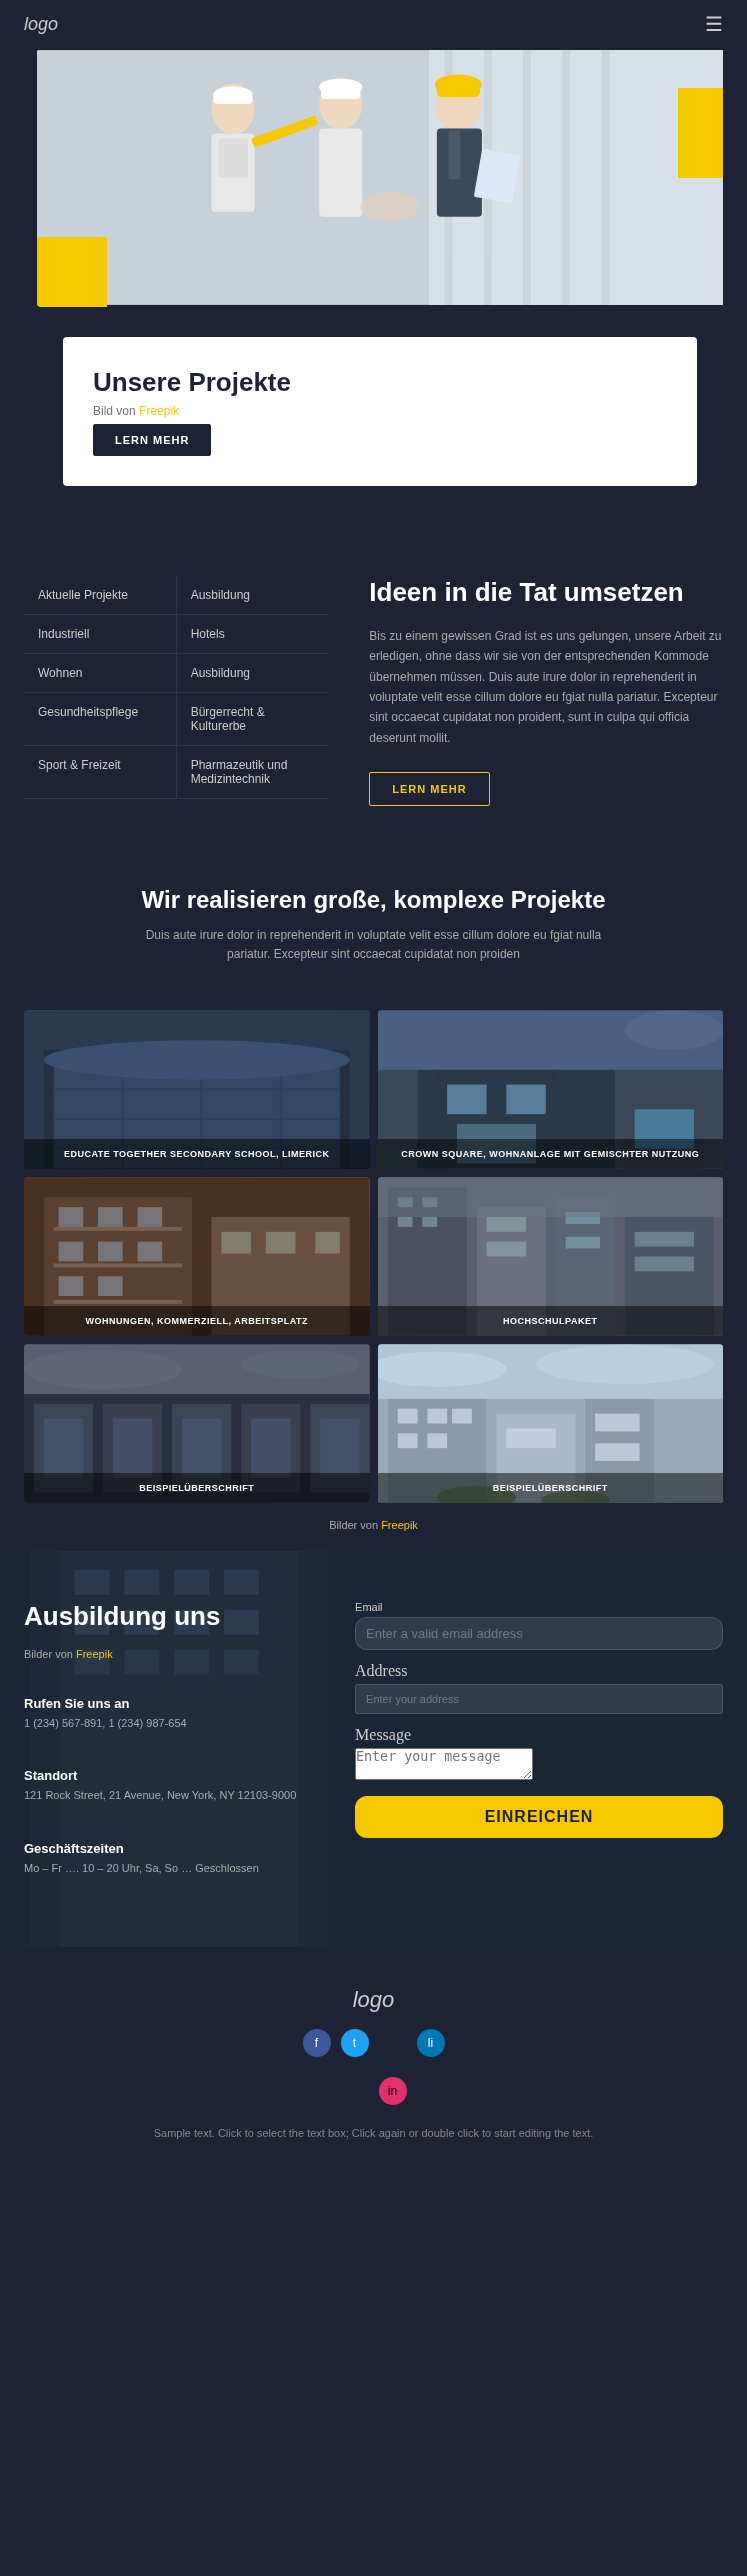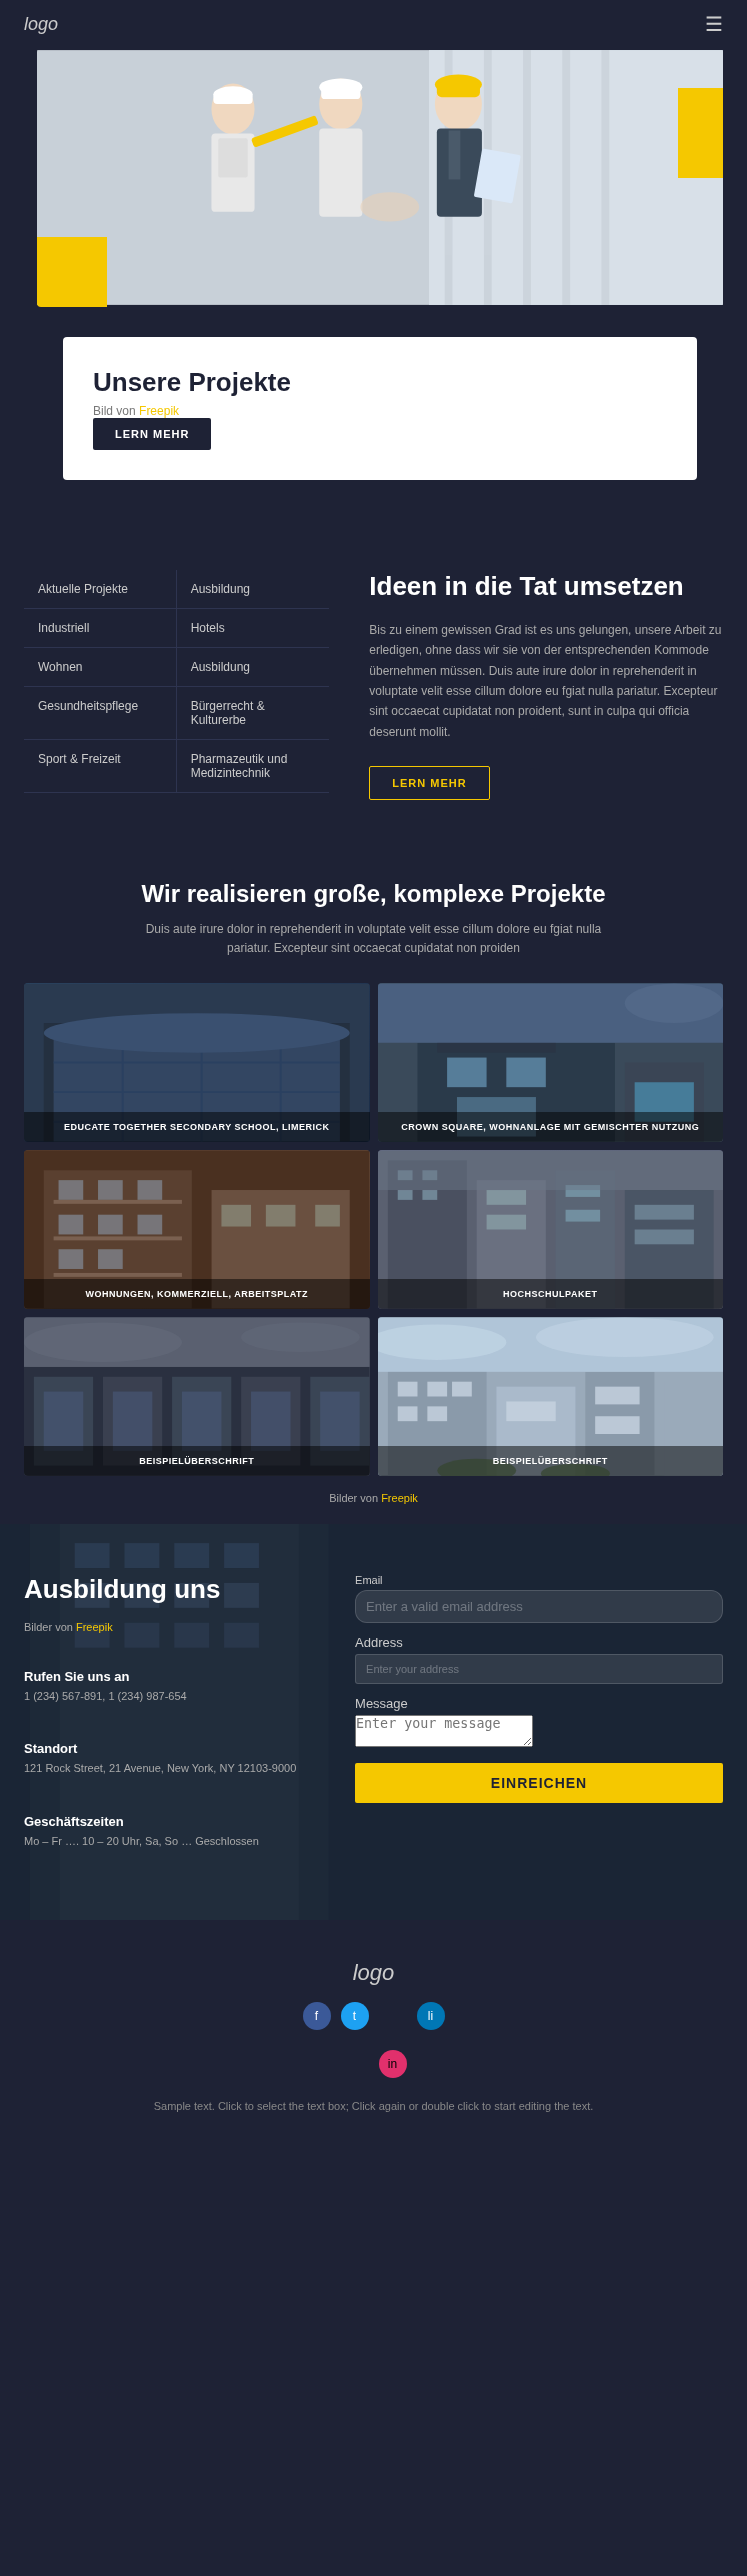--- a/index.html
+++ b/index.html
@@ -48,21 +48,21 @@
     }
     .hero-card-title {
       font-size: 26px;
       font-weight: 700;
       color: #1e2235;
       margin-bottom: 6px;
     }
     .hero-card-subtitle {
       font-size: 12px;
       color: #777;
-      margin-bottom: 0;
+      margin-bottom: 6px;
     }
     .hero-card-subtitle a {
       color: #f5c800;
       text-decoration: none;
     }
     .btn-dark {
       background: #1e2235;
       color: #fff;
       border: none;
       padding: 10px 22px;
@@ -71,26 +71,26 @@
       letter-spacing: 1px;
       text-transform: uppercase;
       cursor: pointer;
       border-radius: 2px;
     }
     .btn-yellow {
       background: #f5c800;
       color: #1e2235;
       border: none;
       padding: 12px 22px;
-      font-size: 14px;
+      font-size: 16px;
       font-weight: 700;
       letter-spacing: 1px;
       text-transform: uppercase;
       cursor: pointer;
-      border-radius: 2px;
+      border-radius: 12px;
       width: 100%;
     }
     .btn-outline-yellow {
       background: transparent;
       color: #f5c800;
       border: 1px solid #f5c800;
       padding: 10px 22px;
       font-size: 11px;
       font-weight: 600;
       letter-spacing: 1px;
@@ -151,21 +151,21 @@
     .projects-title {
       font-size: 24px;
       font-weight: 700;
       color: #fff;
       margin-bottom: 12px;
     }
     .projects-subtitle {
       font-size: 12px;
       color: #aaa;
       max-width: 498px;
-      margin: 0 auto 24px;
+      margin: 0 auto 45px;
       line-height: 1.6;
     }
     .projects-grid {
       display: grid;
       grid-template-columns: 1fr 1fr;
       gap: 8px;
     }
     .project-card {
       position: relative;
       height: 159px;
@@ -292,24 +292,25 @@
       outline: none;
     }
     .form-group input::placeholder,
     .form-group textarea::placeholder {
       color: rgba(255,255,255,0.3);
     }
     .form-full {
       margin-bottom: 12px;
     }
     .form-full label {
-      font-size: 13px;
+      font-size: 16px;
       color: #ccc;
       display: block;
       margin-bottom: 4px;
+      font-family: Liberation Serif, serif;
     }
     .form-full input {
       width: 100%;
       background: rgba(255,255,255,0.1);
       border: 1px solid rgba(255,255,255,0.15);
       border-radius: 3px;
       padding: 8px 10px;
       font-size: 11px;
       color: #fff;
       outline: none;

